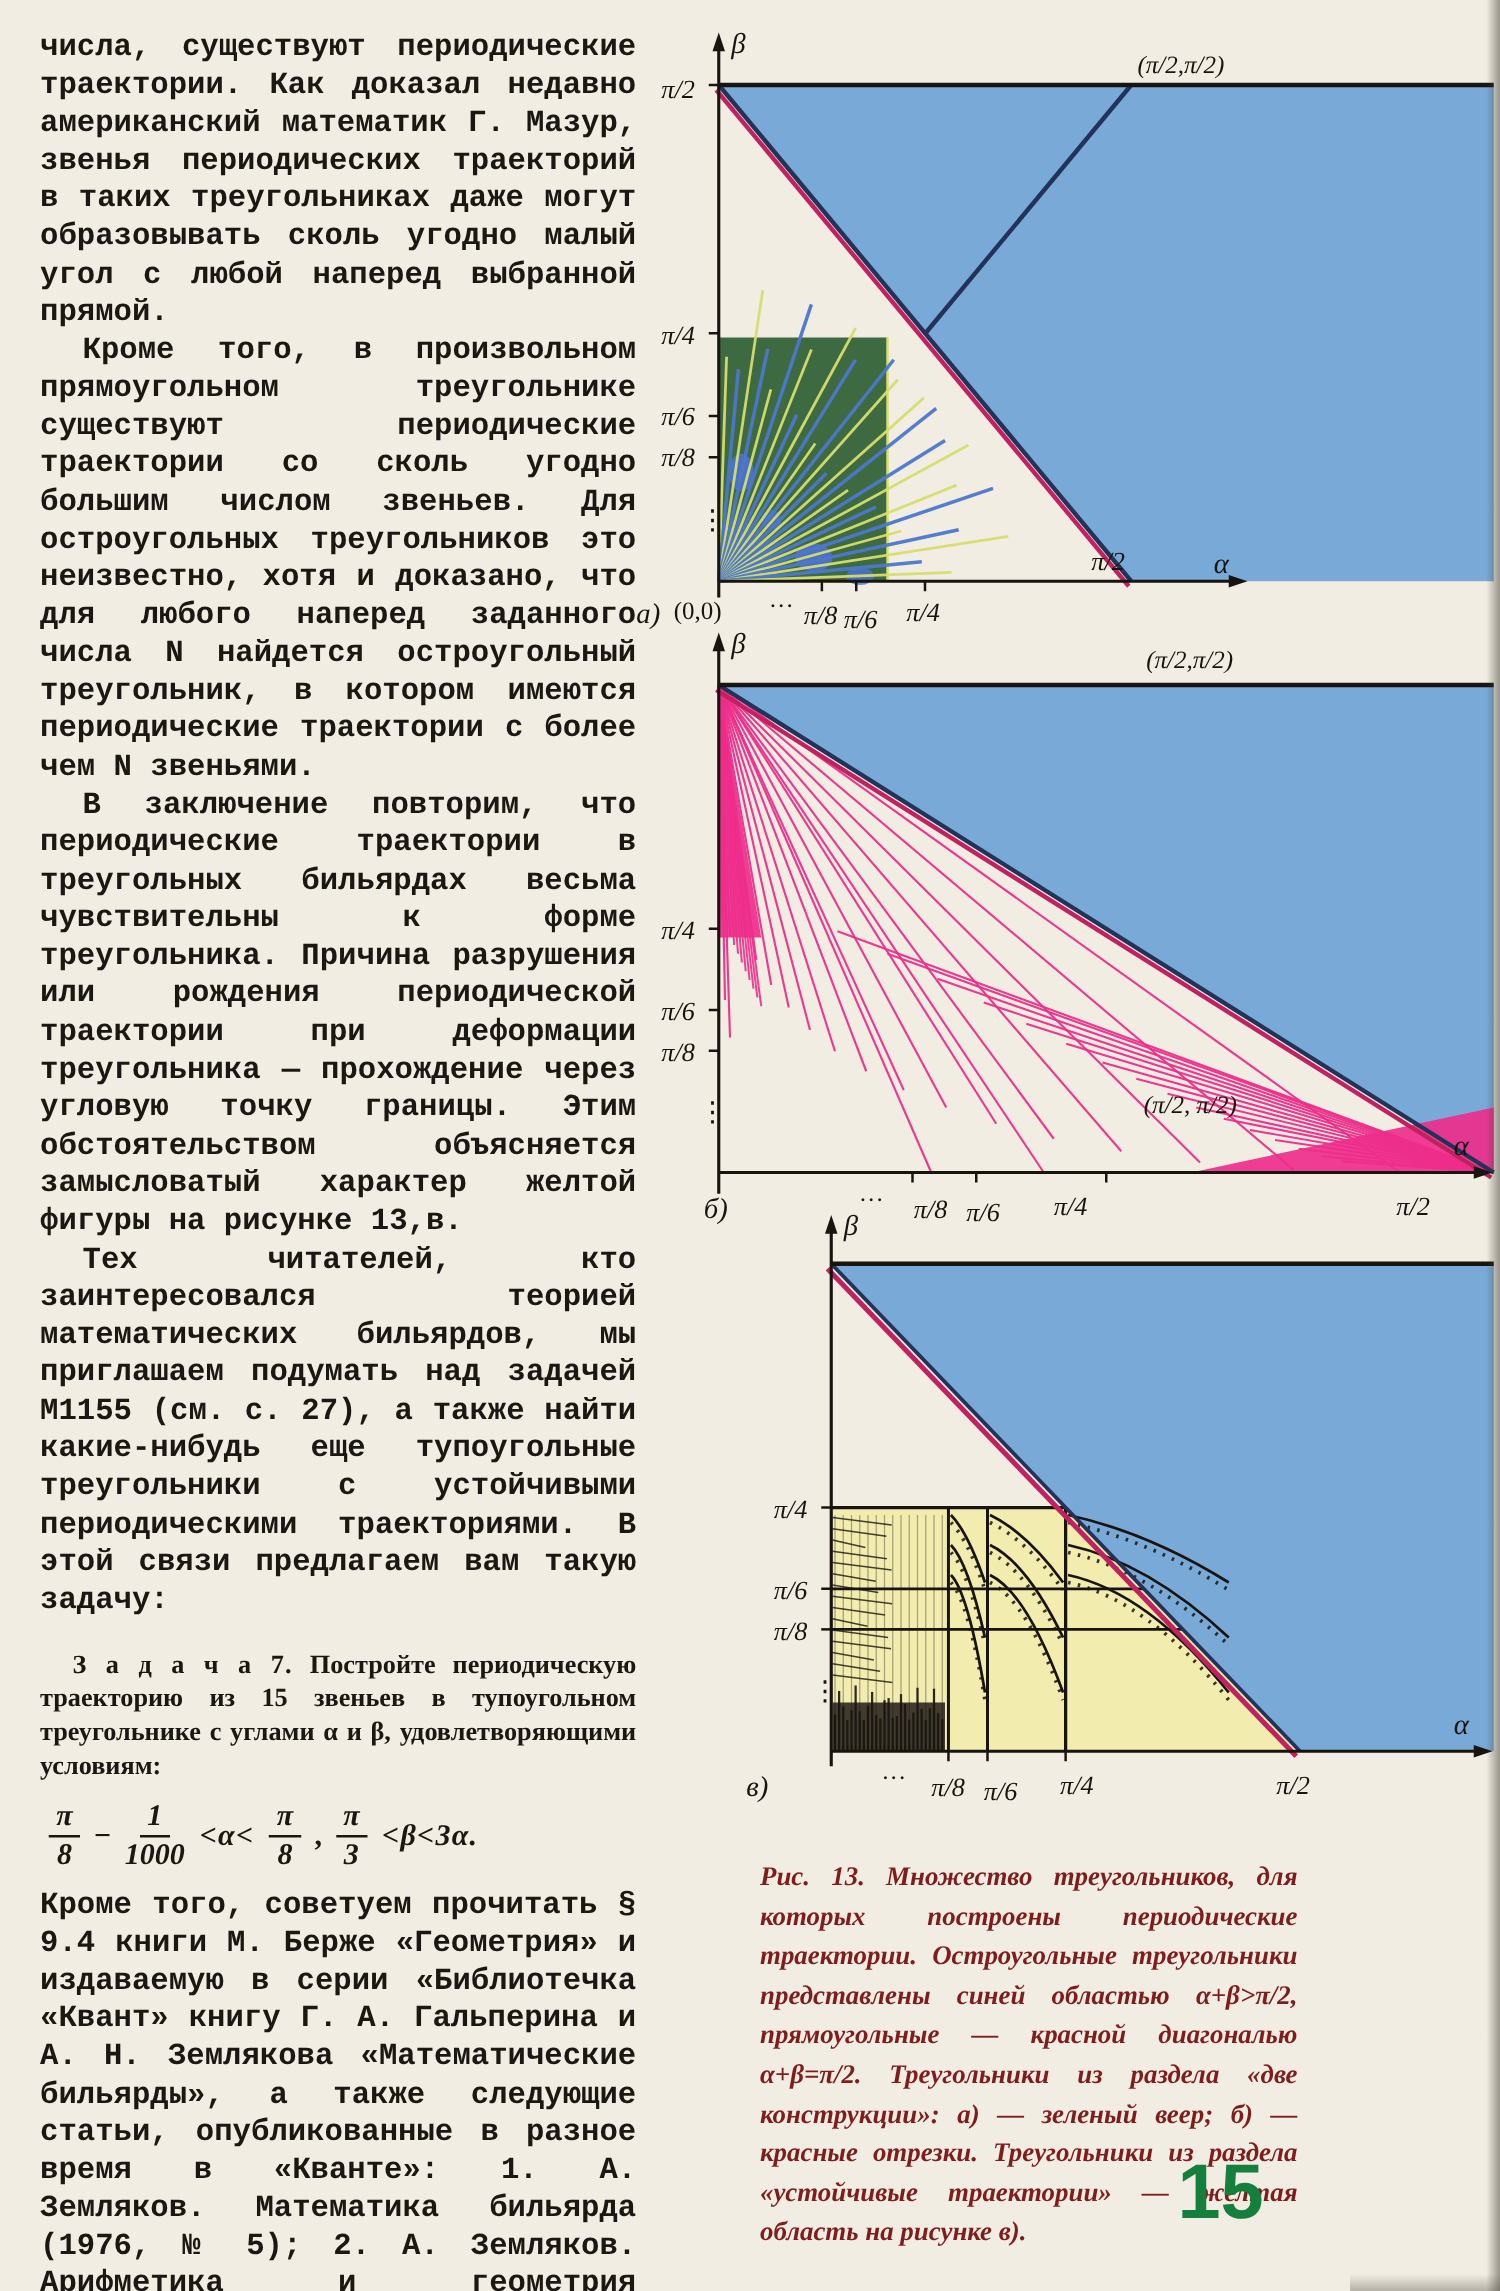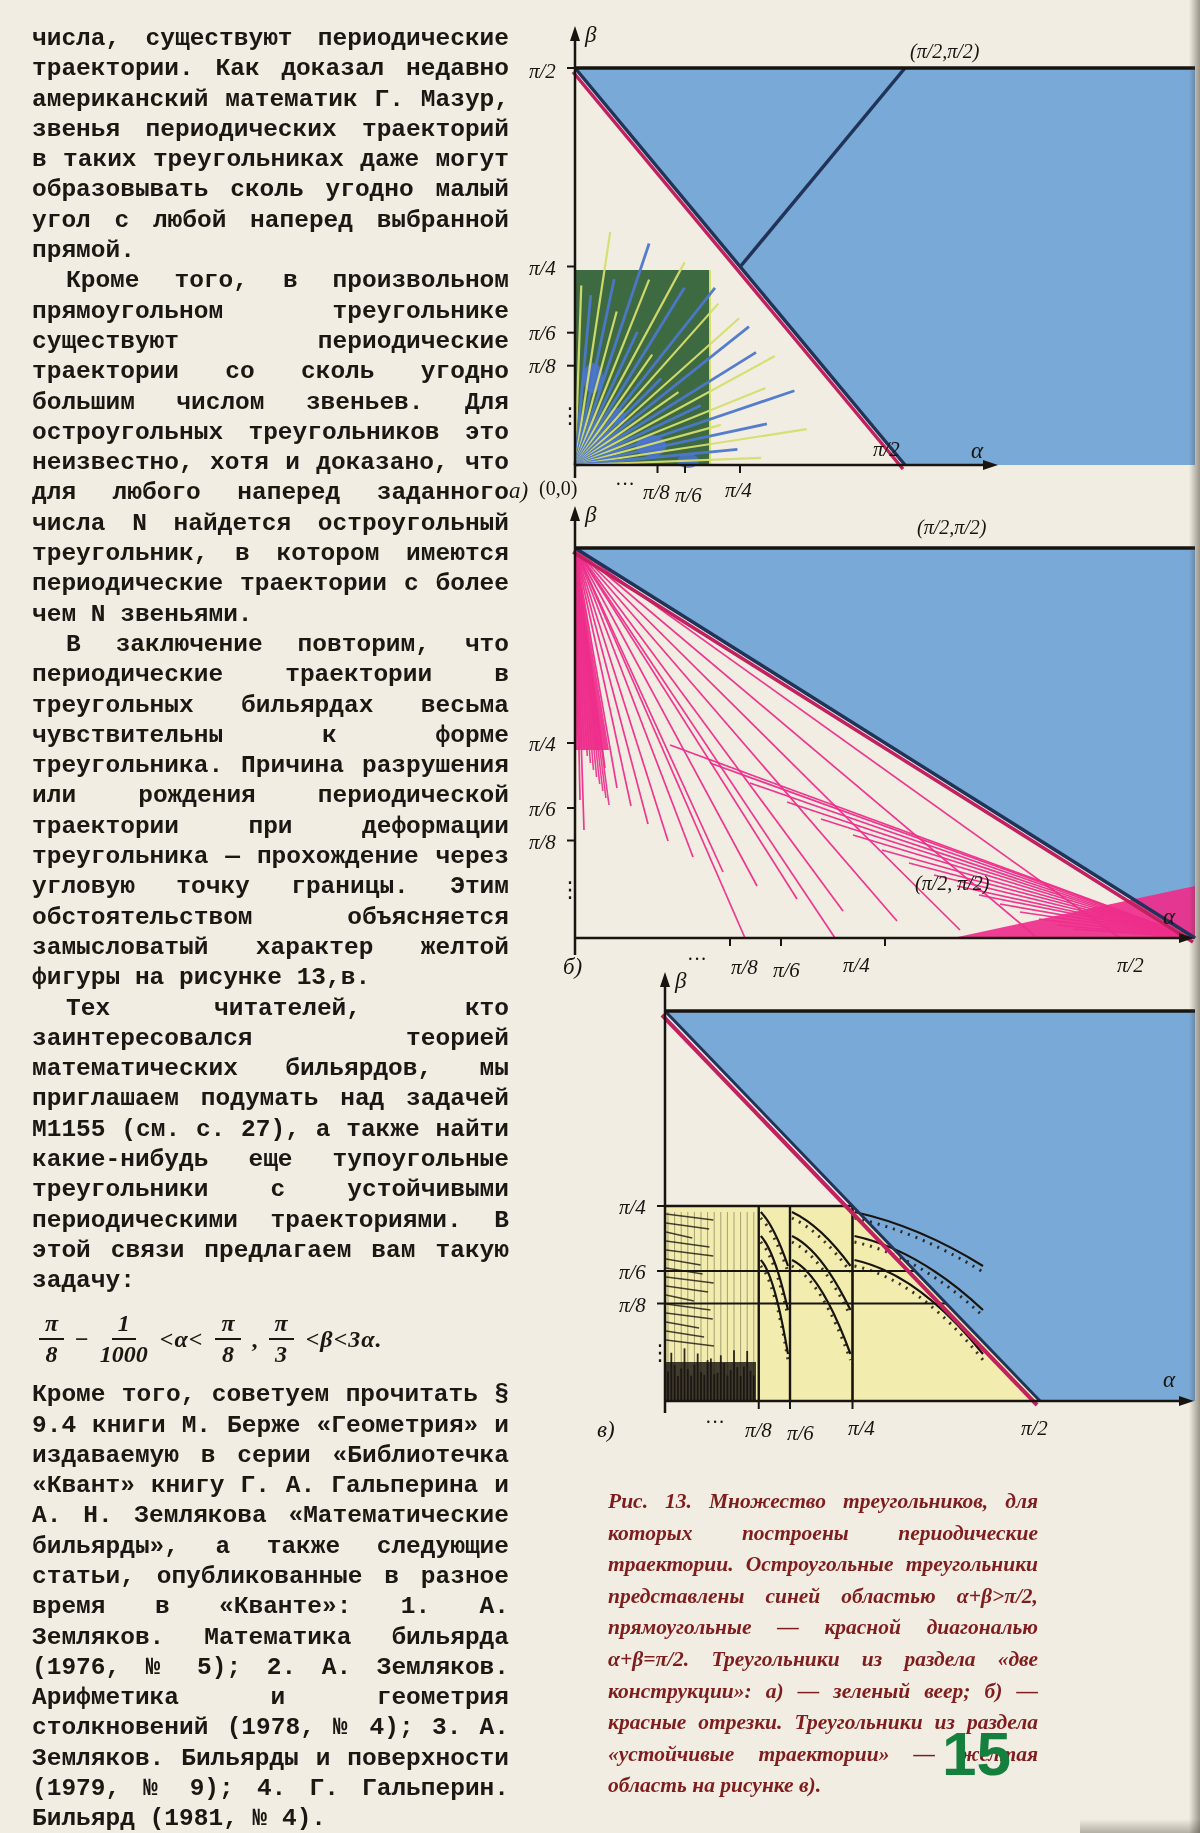--- a/index.html
+++ b/index.html
@@ -53,20 +53,21 @@
 </head>
 <body>
 
 <div class="page">
 
   <div class="col-left">
     <p class="para no-indent">числа, существуют периодические траектории. Как доказал недавно американский математик Г. Мазур, звенья периодических траекторий в таких треугольниках даже могут образовывать сколь угодно малый угол с любой наперед выбранной прямой.</p>
     <p class="para">Кроме того, в произвольном прямоугольном треугольнике существуют периодические траектории со сколь угодно большим числом звеньев. Для остроугольных треугольников это неизвестно, хотя и доказано, что для любого наперед заданного числа N найдется остроугольный треугольник, в котором имеются периодические траектории с более чем N звеньями.</p>
     <p class="para">В заключение повторим, что периодические траектории в треугольных бильярдах весьма чувствительны к форме треугольника. Причина разрушения или рождения периодической траектории при деформации треугольника — прохождение через угловую точку границы. Этим обстоятельством объясняется замысловатый характер желтой фигуры на рисунке 13,в.</p>
     <p class="para">Тех читателей, кто заинтересовался теорией математических бильярдов, мы приглашаем подумать над задачей М1155 (см. с. 27), а также найти какие-нибудь еще тупоугольные треугольники с устойчивыми периодическими траекториями. В этой связи предлагаем вам такую задачу:</p>
+    <p class="task"><span class="task-label">З а д а ч а  7.</span> <span>Постройте периодическую траекторию из 15 звеньев в тупоугольном треугольнике с углами α и β, удовлетворяющими условиям:</span></p>
     <div class="formula">
       <span class="frac">
           <span class="num">π</span>
           <span class="den">8</span>
         </span>
       <span class="op">−</span>
       <span class="frac">
           <span class="num">1</span>
           <span class="den">1000</span>
         </span>

